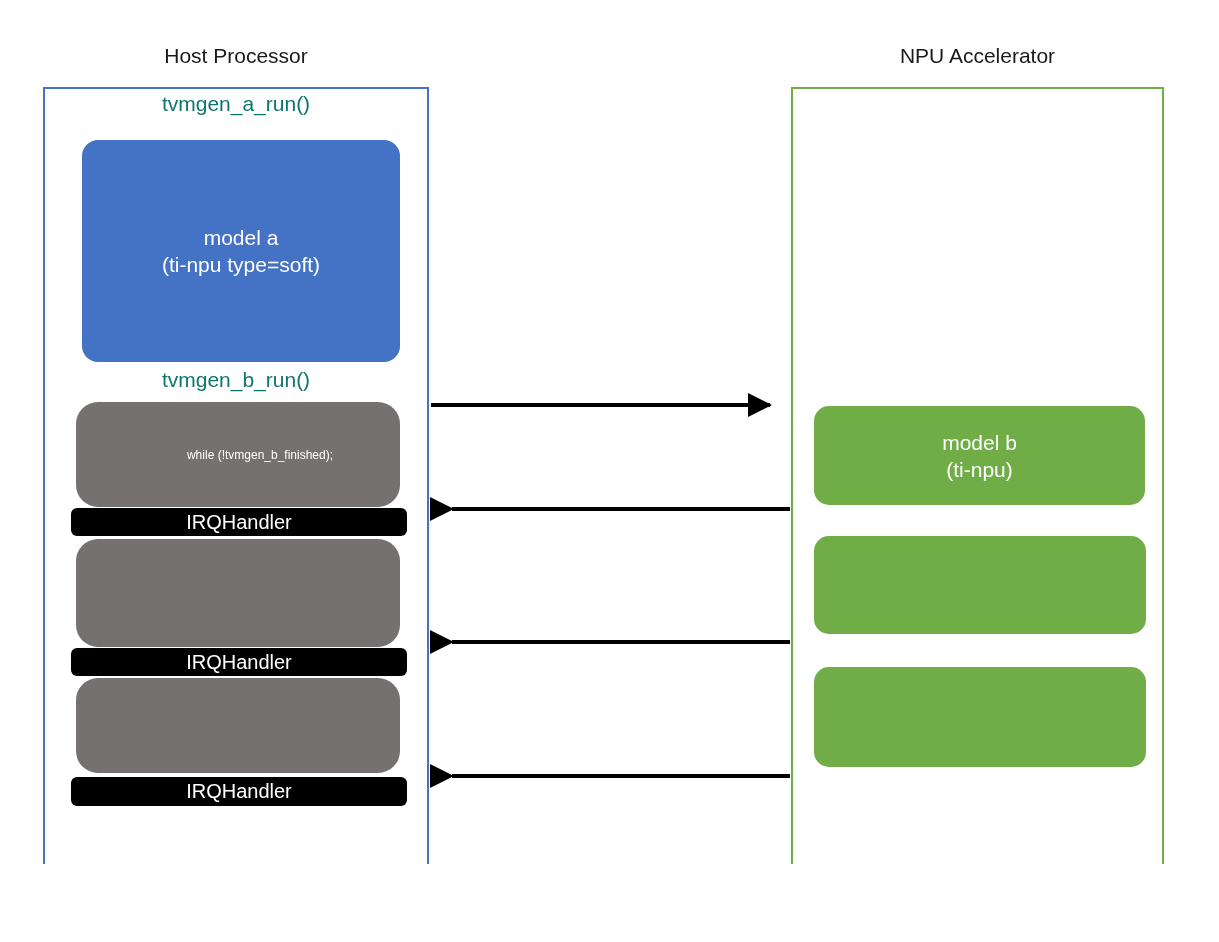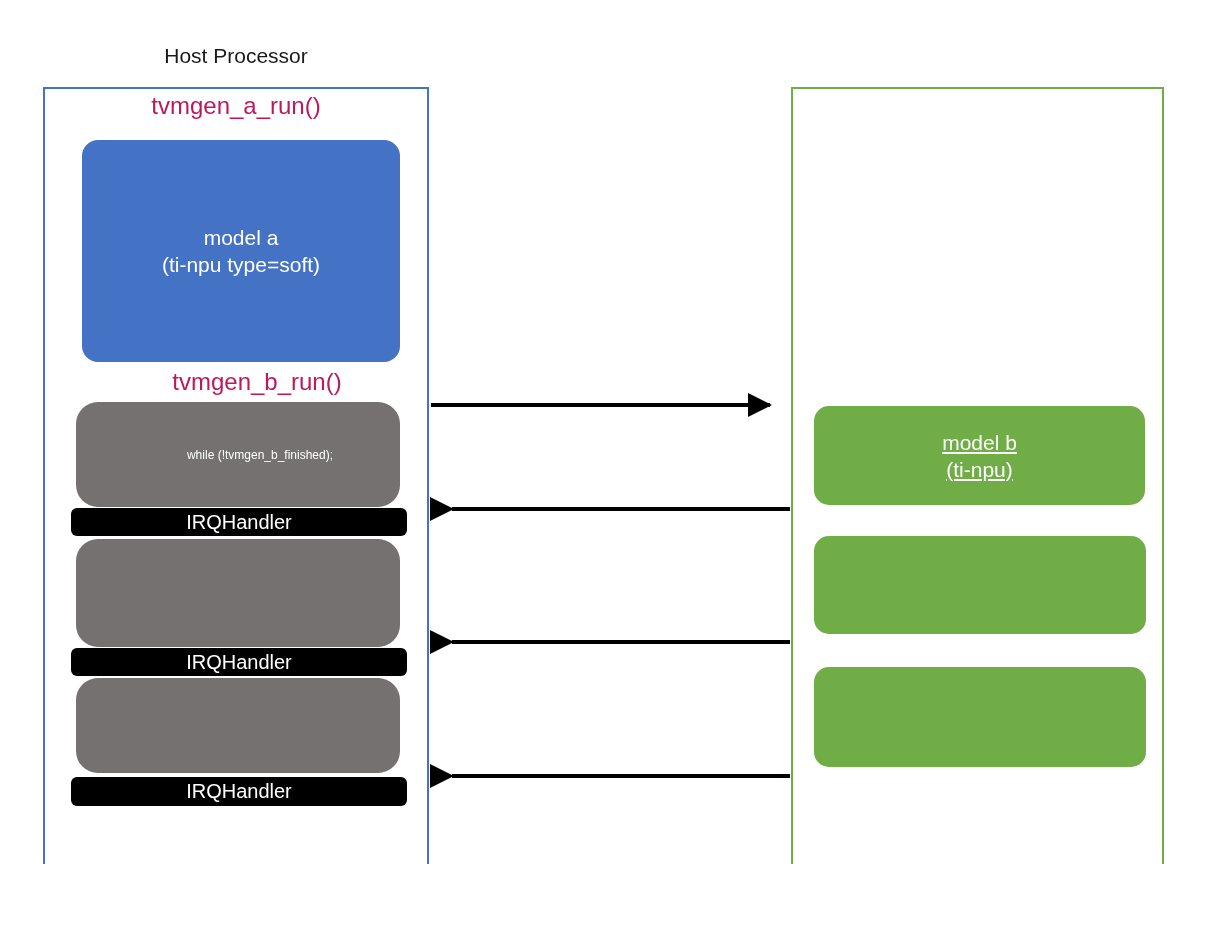--- a/index.html
+++ b/index.html
@@ -22,22 +22,22 @@
     text-align: center;
     font-weight: 400;
   }
   .outer-box {
     background: #ffffff;
     box-sizing: border-box;
   }
   .host-box   { border: 2px solid #4472C4; }
   .npu-box    { border: 2px solid #70AD47; }
   .fn-label {
-    font-size: 24px;
-    color: #be185d;
+    font-size: 21px;
+    color: #0f766e;
     text-align: center;
     font-weight: 400;
   }
   .node {
     display: flex;
     flex-direction: column;
     align-items: center;
     justify-content: center;
     color: #ffffff;
     text-align: center;
@@ -47,21 +47,20 @@
     background: #4472C4;
     border-radius: 42px;
     font-size: 21px;
     line-height: 27px;
   }
   .model-b {
     background: #70AD47;
     border-radius: 15px;
     font-size: 21px;
     line-height: 27px;
-    text-decoration: underline;
   }
   .npu-step {
     background: #70AD47;
     border-radius: 15px;
   }
   .busy-box {
     background: #757171;
     border-radius: 22px;
     font-size: 12px;
     padding-left: 44px;
@@ -85,33 +84,34 @@
     top: 0;
     pointer-events: none;
   }
 </style>
 </head>
 <body>
 
 <div class="canvas">
 
   <div class="abs col-title" style="left:43px; top:44px; width:386px;">Host Processor</div>
+  <div class="abs col-title" style="left:791px; top:44px; width:373px;">NPU Accelerator</div>
 
   <div class="abs outer-box host-box" style="left:43px; top:87px; width:386px; height:800px;"></div>
 
   <div class="abs outer-box npu-box" style="left:791px; top:87px; width:373px; height:800px;"></div>
 
   <div class="abs fn-label" style="left:43px; top:92px; width:386px;">tvmgen_a_run()</div>
 
   <div class="abs node model-a" style="left:82px; top:140px; width:318px; height:222px;border-radius:16px;">
     <span>model a</span>
     <span>(ti-npu type=soft)</span>
   </div>
 
-  <div class="abs fn-label" style="left:43px; top:368px; width:386px;padding-left:21px;">tvmgen_b_run()</div>
+  <div class="abs fn-label" style="left:43px; top:368px; width:386px;">tvmgen_b_run()</div>
 
   <div class="abs node busy-box" style="left:76px; top:402px; width:324px; height:105px;">
     <span>while (!tvmgen_b_finished);</span>
   </div>
 
   <div class="abs irq-bar" style="left:71px; top:508px; width:336px; height:28px;">
     <span>IRQHandler</span>
   </div>
 
   <div class="abs gray-step" style="left:76px; top:539px; width:324px; height:108px;"></div>

